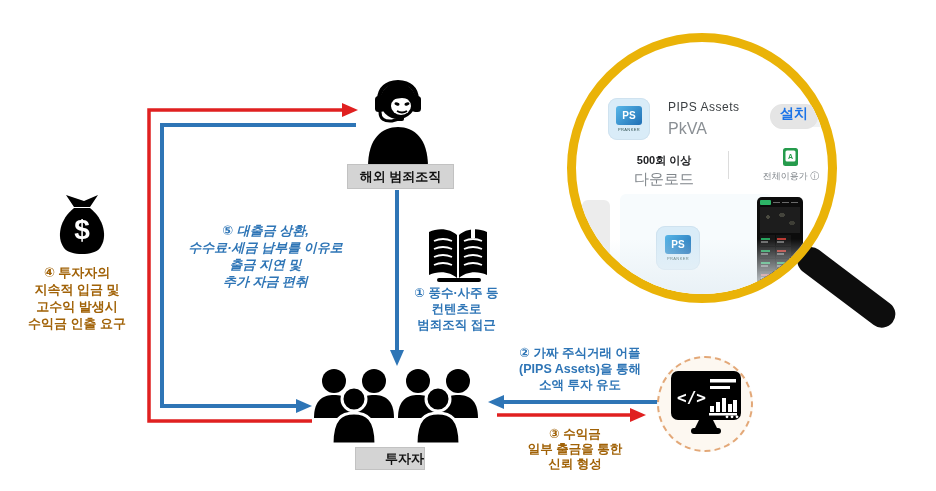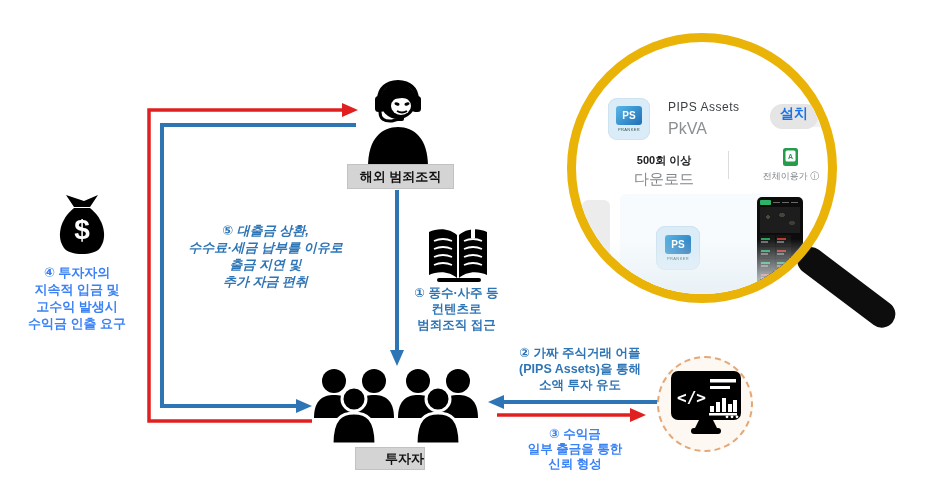--- a/index.html
+++ b/index.html
@@ -1,21 +1,21 @@
 <!DOCTYPE html>
 <html><head>
 <meta charset="utf-8">
 <style>
   html,body{margin:0;padding:0;background:#fff;}
   #canvas{position:relative;width:936px;height:491px;background:#fff;overflow:hidden;
           font-family:"Liberation Sans","DejaVu Sans",sans-serif;}
   .abs{position:absolute;}
   .txt{position:absolute;font-weight:bold;text-align:center;line-height:16px;font-size:12.5px;}
   .blue{color:#2e75b6;}
-  .red{color:#3b82f6;}
+  .red{color:#a16207;}
   .label-box{position:absolute;background:#d4d4d4;border:1px solid #c2c2c2;
              display:flex;align-items:center;justify-content:center;
              font-weight:bold;font-size:13px;color:#111;}
   
   #mag-circle{position:absolute;left:567px;top:33px;width:252px;height:252px;
               border:9px solid #eab308;border-radius:50%;background:#fff;overflow:hidden;
               box-sizing:content-box;}
   #mag-handle{position:absolute;left:800px;top:239px;width:116px;height:27px;
               background:#0d0d0d;border-radius:14px;transform:rotate(37deg);
               transform-origin:0 50%;}

